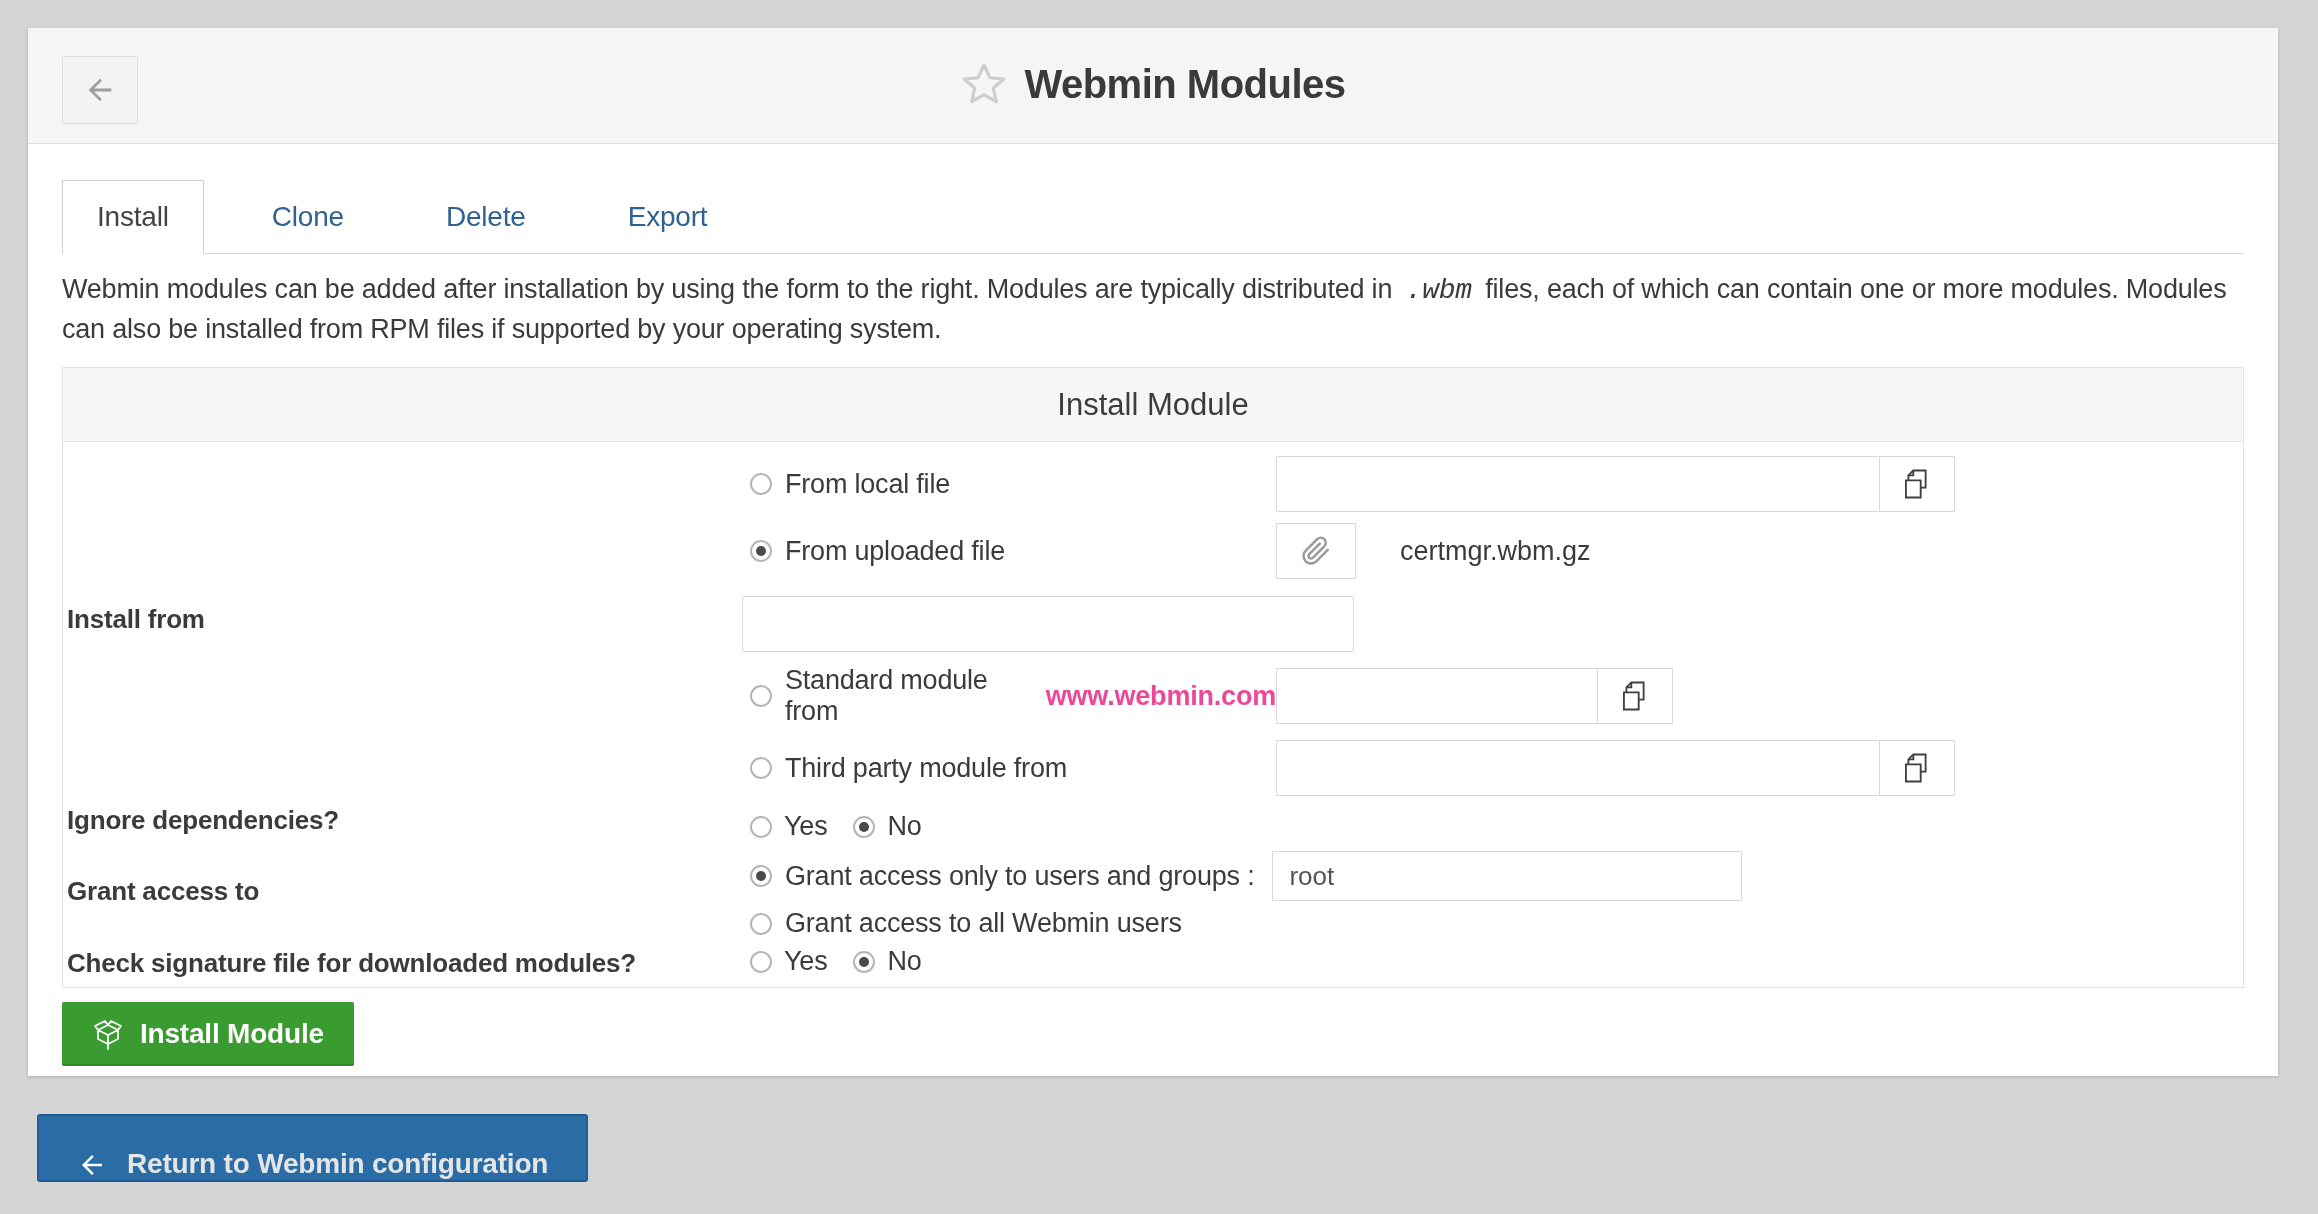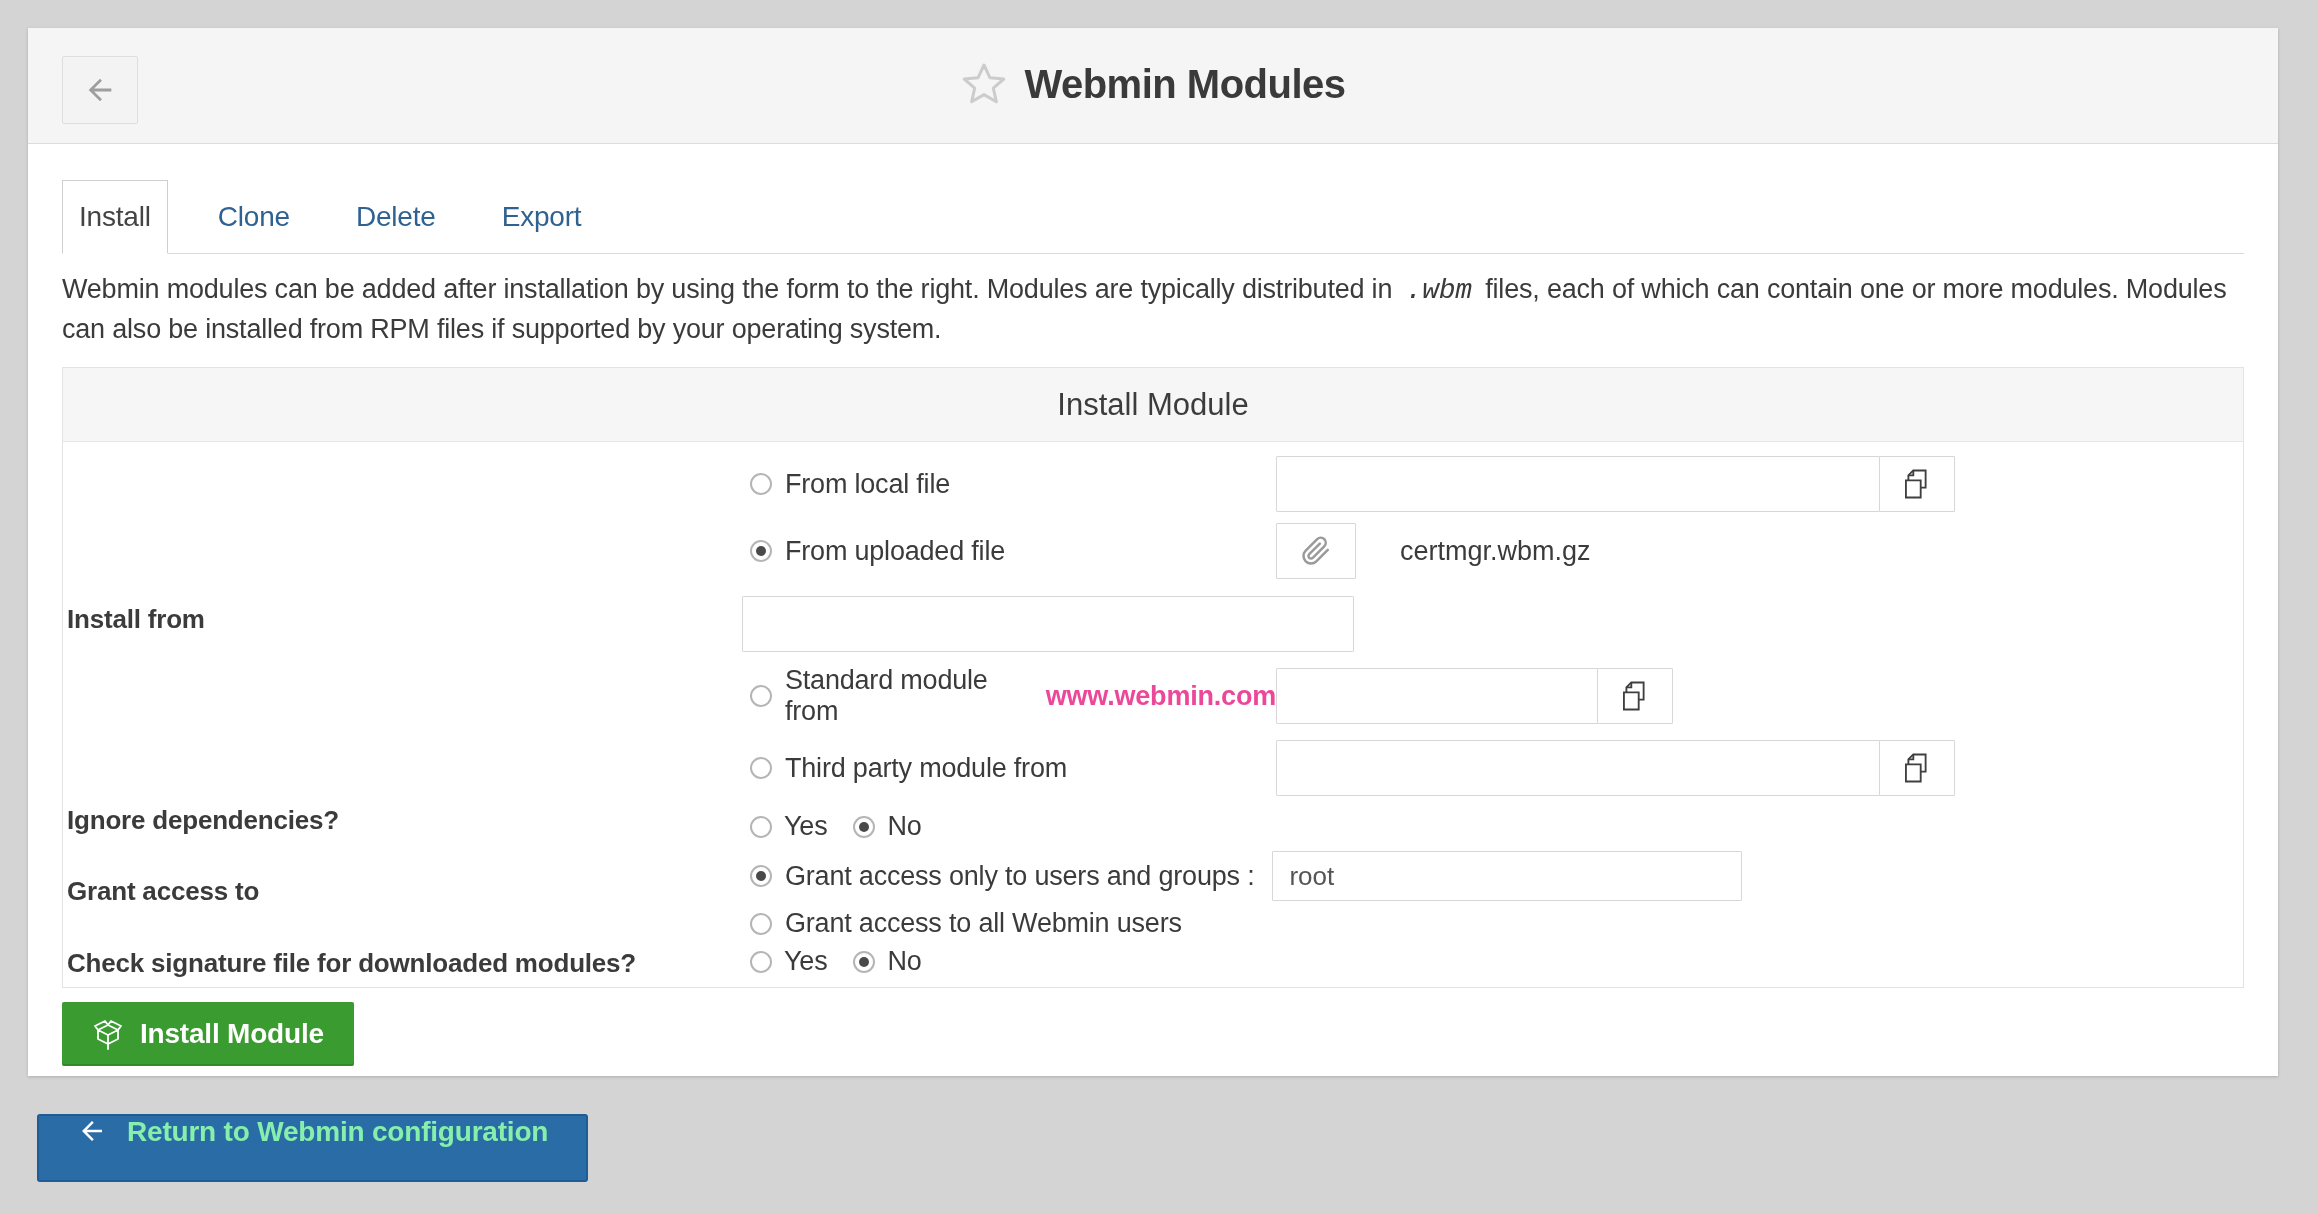--- a/index.html
+++ b/index.html
@@ -16,21 +16,21 @@
     display:flex;align-items:center;justify-content:center;padding:0;}
   .back-btn svg{width:34px;height:34px;fill:#9e9e9e;}
   .title-wrap{position:absolute;left:0;right:0;top:0;height:112px;
     display:flex;align-items:center;justify-content:center;gap:16px;}
   .star svg{width:48px;height:48px;display:block;}
   h1.page-title{margin:0;font-size:40px;font-weight:700;letter-spacing:-.5px;color:#3a3a3a;}
 
   
   .content{padding:0 34px;}
   .tabs{display:flex;align-items:stretch;height:74px;margin-top:36px;border-bottom:1px solid #d9d9d9;}
-  .tab{display:flex;align-items:center;padding:0 16px;font-size:28px;color:#2f6290;
+  .tab{display:flex;align-items:center;padding:0 34px;font-size:28px;color:#2f6290;
     cursor:pointer;letter-spacing:-.2px;}
   .tab + .tab{margin-left:34px;}
   .tab.active{background:#fff;border:1px solid #cfcfcf;border-bottom:1px solid #fff;
     margin-bottom:-1px;color:#444;}
 
   p.intro{margin:16px 0 0 0;font-size:27px;line-height:39px;color:#3b3b3b;letter-spacing:-.2px;}
   p.intro code{font-family:"Liberation Mono","DejaVu Sans Mono",monospace;
     font-style:italic;font-size:28px;padding:0 6px;}
 
   .panel{margin-top:18px;border:1px solid #e3e3e3;}
@@ -82,22 +82,22 @@
   .pb10{padding-bottom:10px;}
 
   .btn-green{margin-top:14px;height:64px;padding:0 30px;background:#399b30;border:none;
     border-radius:2px;color:#fff;font-size:28px;font-weight:700;cursor:pointer;
     display:inline-flex;align-items:center;gap:16px;font-family:inherit;letter-spacing:-.2px;
     box-shadow:inset 0 -2px 0 rgba(0,0,0,.12);}
   .btn-green svg{width:32px;height:32px;stroke:#fff;fill:none;stroke-width:1.8;
     stroke-linecap:round;stroke-linejoin:round;}
 
   .btn-blue{position:absolute;left:37px;top:1114px;height:68px;padding:0 38px;
-    background:#2a6da6;border:2px solid #1f5c95;border-radius:3px;color:#86efac;
-    font-size:28px;font-weight:700;cursor:pointer;display:inline-flex;align-items:flex-start;
+    background:#2a6da6;border:2px solid #1f5c95;border-radius:3px;color:#e5e5e5;
+    font-size:28px;font-weight:700;cursor:pointer;display:inline-flex;align-items:flex-end;
     gap:20px;font-family:inherit;letter-spacing:-.2px;}
   .btn-blue svg{width:30px;height:30px;fill:#fff;}
 </style>
 </head>
 <body>
 
 <div class="card">
 
   <div class="card-header">
     <button class="back-btn">

